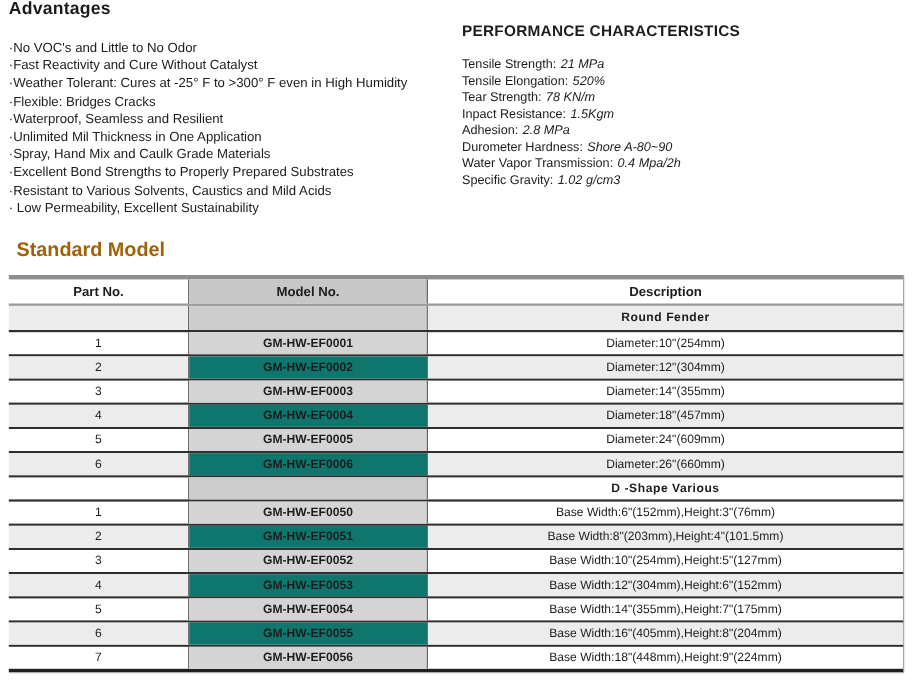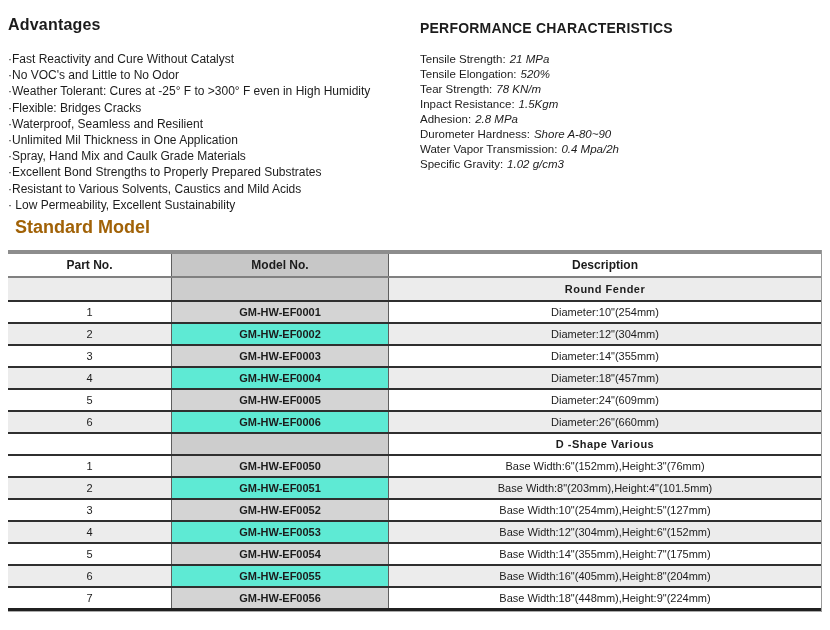--- a/index.html
+++ b/index.html
@@ -1,21 +1,21 @@
 <!DOCTYPE html>
 <html><head>
 <meta charset="utf-8">
 <style>
   * { margin:0; padding:0; box-sizing:border-box; }
   html,body { width:830px; height:630px; background:#ffffff; overflow:hidden;
               font-family:"Liberation Sans","DejaVu Sans",sans-serif; color:#1c1c1c; }
   .abs { position:absolute; }
 
   
-  #advantages { left:8px; top:16px; width:400px; }
+  #advantages { left:8px; top:0; width:400px; }
   #advantages .blk-title { font-size:16px; font-weight:bold; letter-spacing:.2px; }
   #advantages .list { margin-top:17px; }
   .adv-item { font-size:12px; line-height:16.2px; white-space:nowrap; }
 
   
   #performance { left:420px; top:4px; width:400px;margin-top:16px; }
   #performance .blk-title { font-size:14px; font-weight:bold; letter-spacing:.2px; }
   #performance .list { margin-top:16px; }
   .perf-item { font-size:11.5px; line-height:15px; white-space:nowrap; }
   .perf-item .val { font-style:italic; margin-left:4px; font-weight:bold; font-weight:normal; }
@@ -35,31 +35,31 @@
   .c-desc  { flex:1; }
   .trow.hdr > div { font-weight:bold; font-size:12px; }
   .trow.hdr .c-model { background:#c7c7c7;text-align:center; }
   .dblsep { height:2px; background:#ffffff; border-top:1px solid #808080; border-bottom:1px solid #808080; }
   .trow.sep { border-top:2px solid #2f2f2f; }
   .trow.sub .c-desc { font-weight:bold; letter-spacing:.5px; }
   .trow.sub .c-model { background:#cdcdcd; }
   .trow.sub.shaded .c-part, .trow.sub.shaded .c-desc { background:#ececec; }
   .trow.data.alt .c-part, .trow.data.alt .c-desc { background:#ececec; }
   .trow.data .c-model { background:#d4d4d4; }
-  .trow.data.alt .c-model { background:#5eead4; }
+  .trow.data.alt .c-model { background:#0f766e; }
   .bottomband { height:3px; border-top:3px solid #202020; border-bottom:1px solid #ababab; background:#ffffff; }
 </style>
 </head>
 <body>
 
 <div class="abs" id="advantages">
   <div class="blk-title">Advantages</div>
   <div class="list" id="adv-list">
+      <div class="adv-item">·No VOC's and Little to No Odor</div>
       <div class="adv-item">·Fast Reactivity and Cure Without Catalyst</div>
-      <div class="adv-item">·No VOC's and Little to No Odor</div>
       <div class="adv-item">·Weather Tolerant: Cures at -25° F to &gt;300° F even in High Humidity</div>
       <div class="adv-item">·Flexible: Bridges Cracks</div>
       <div class="adv-item">·Waterproof, Seamless and Resilient</div>
       <div class="adv-item">·Unlimited Mil Thickness in One Application</div>
       <div class="adv-item">·Spray, Hand Mix and Caulk Grade Materials</div>
       <div class="adv-item">·Excellent Bond Strengths to Properly Prepared Substrates</div>
       <div class="adv-item">·Resistant to Various Solvents, Caustics and Mild Acids</div>
       <div class="adv-item">· Low Permeability, Excellent Sustainability</div>
     </div>
 </div>

